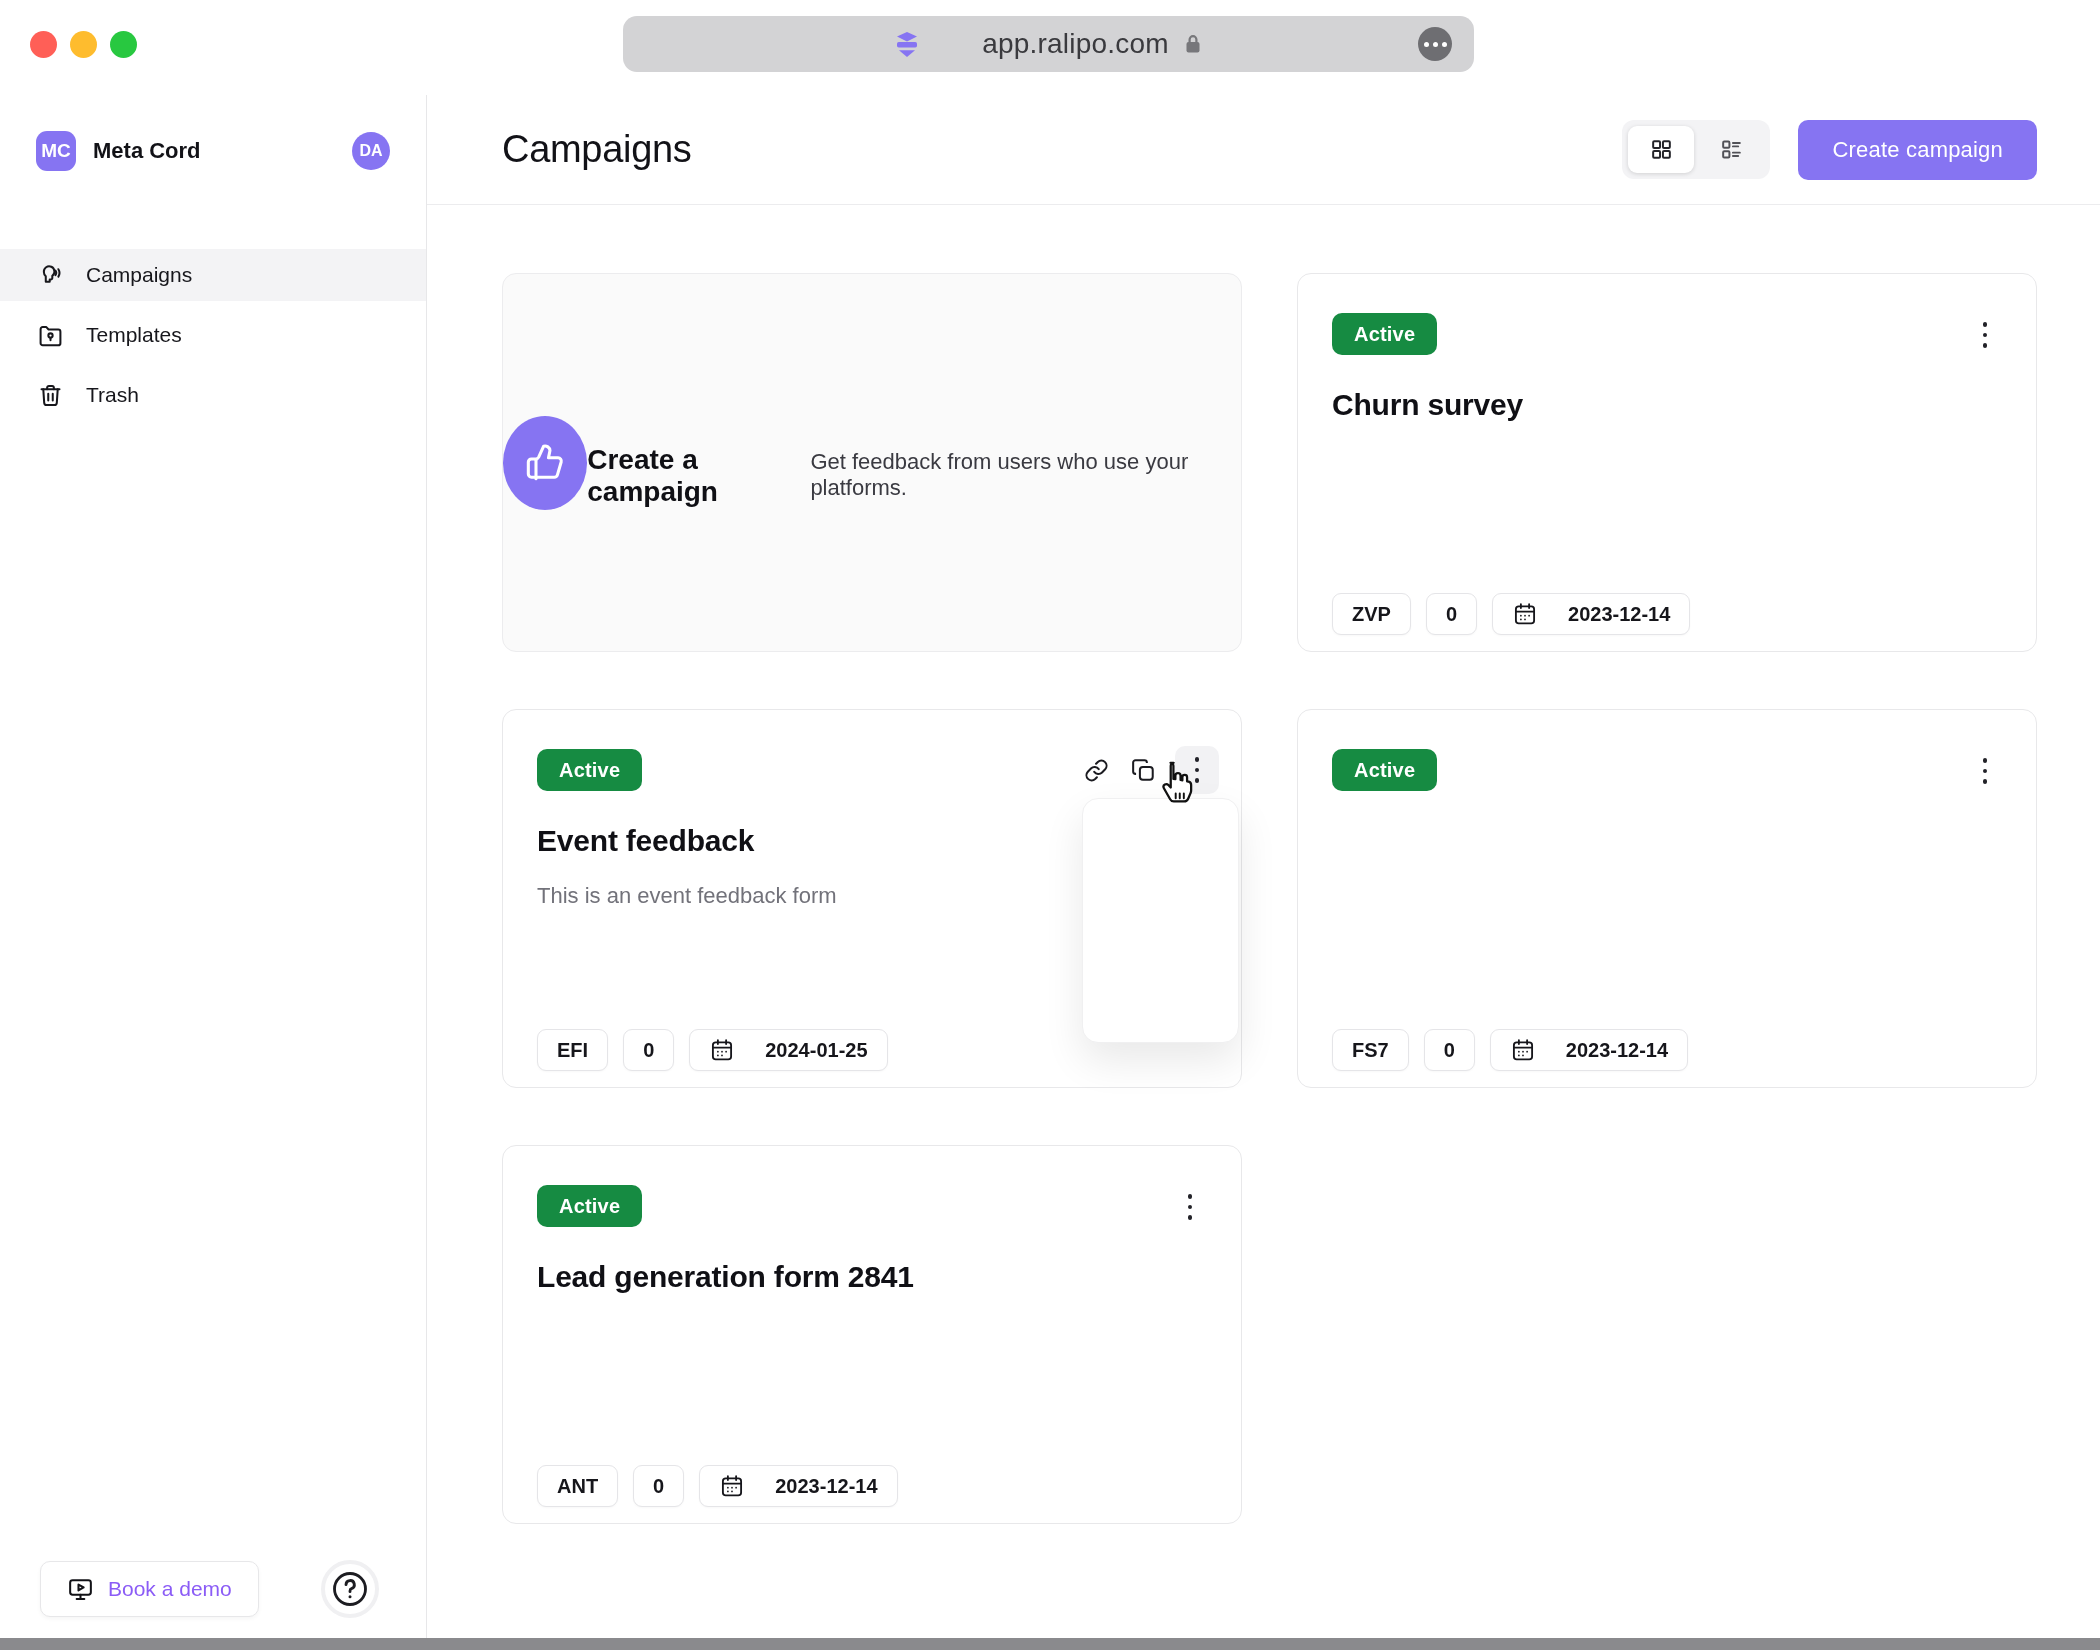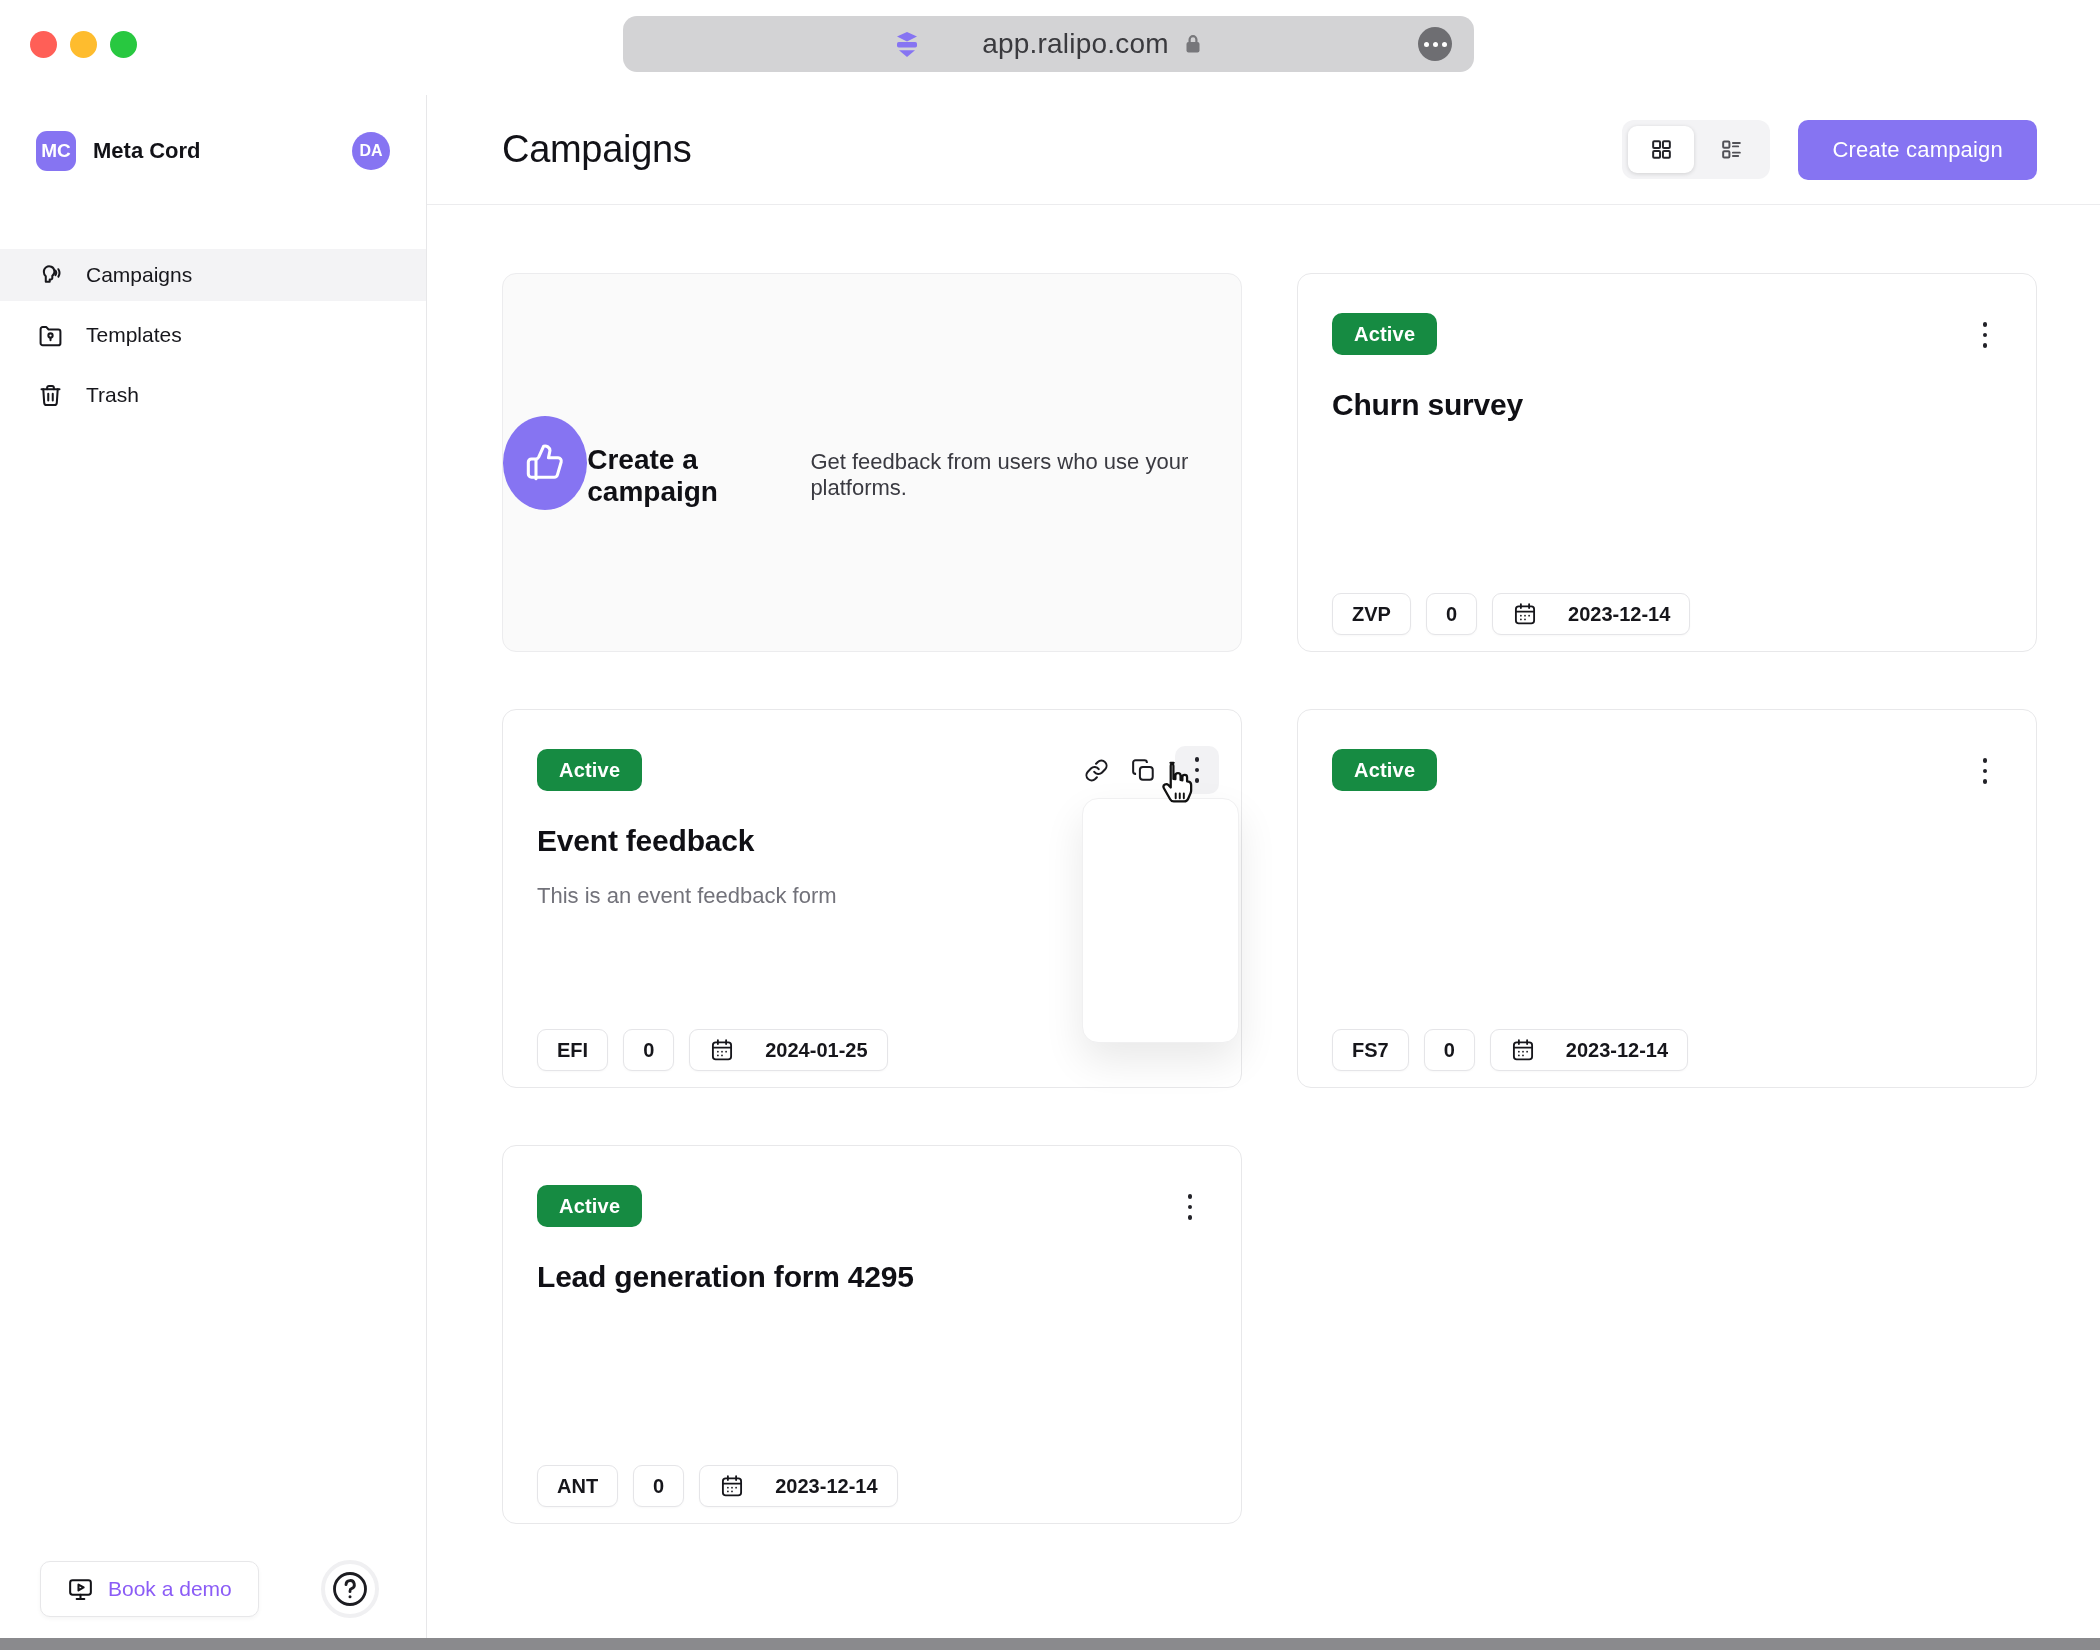--- a/index.html
+++ b/index.html
@@ -381,21 +381,21 @@
       </section>
 
       <section class="card">
         <div class="card-pad">
           <span class="status-badge">Active</span>
           <button class="kebab-btn">
               <i></i>
               <i></i>
               <i></i>
             </button>
-          <h3 class="card-title">Lead generation form 4295</h3>
+          <h3 class="card-title">Lead generation form 2841</h3>
           <div class="card-footer">
             <span class="pill">ANT</span>
             <span class="pill">0</span>
             <span class="pill date">
               <span>
                 <svg viewBox="0 0 24 24" fill="none" stroke-width="1.7" stroke-linecap="round">
                   <rect x="3.6" y="5" width="16.8" height="15.6" rx="2.6"></rect>
                   <path d="M8.2 2.9v3.6M15.8 2.9v3.6M3.6 9.8h16.8"></path>
                   <circle cx="8.2" cy="13.6" r="0.8" fill="#16161b" stroke="none"></circle>
                     <circle cx="12" cy="13.6" r="0.8" fill="#16161b" stroke="none"></circle>

